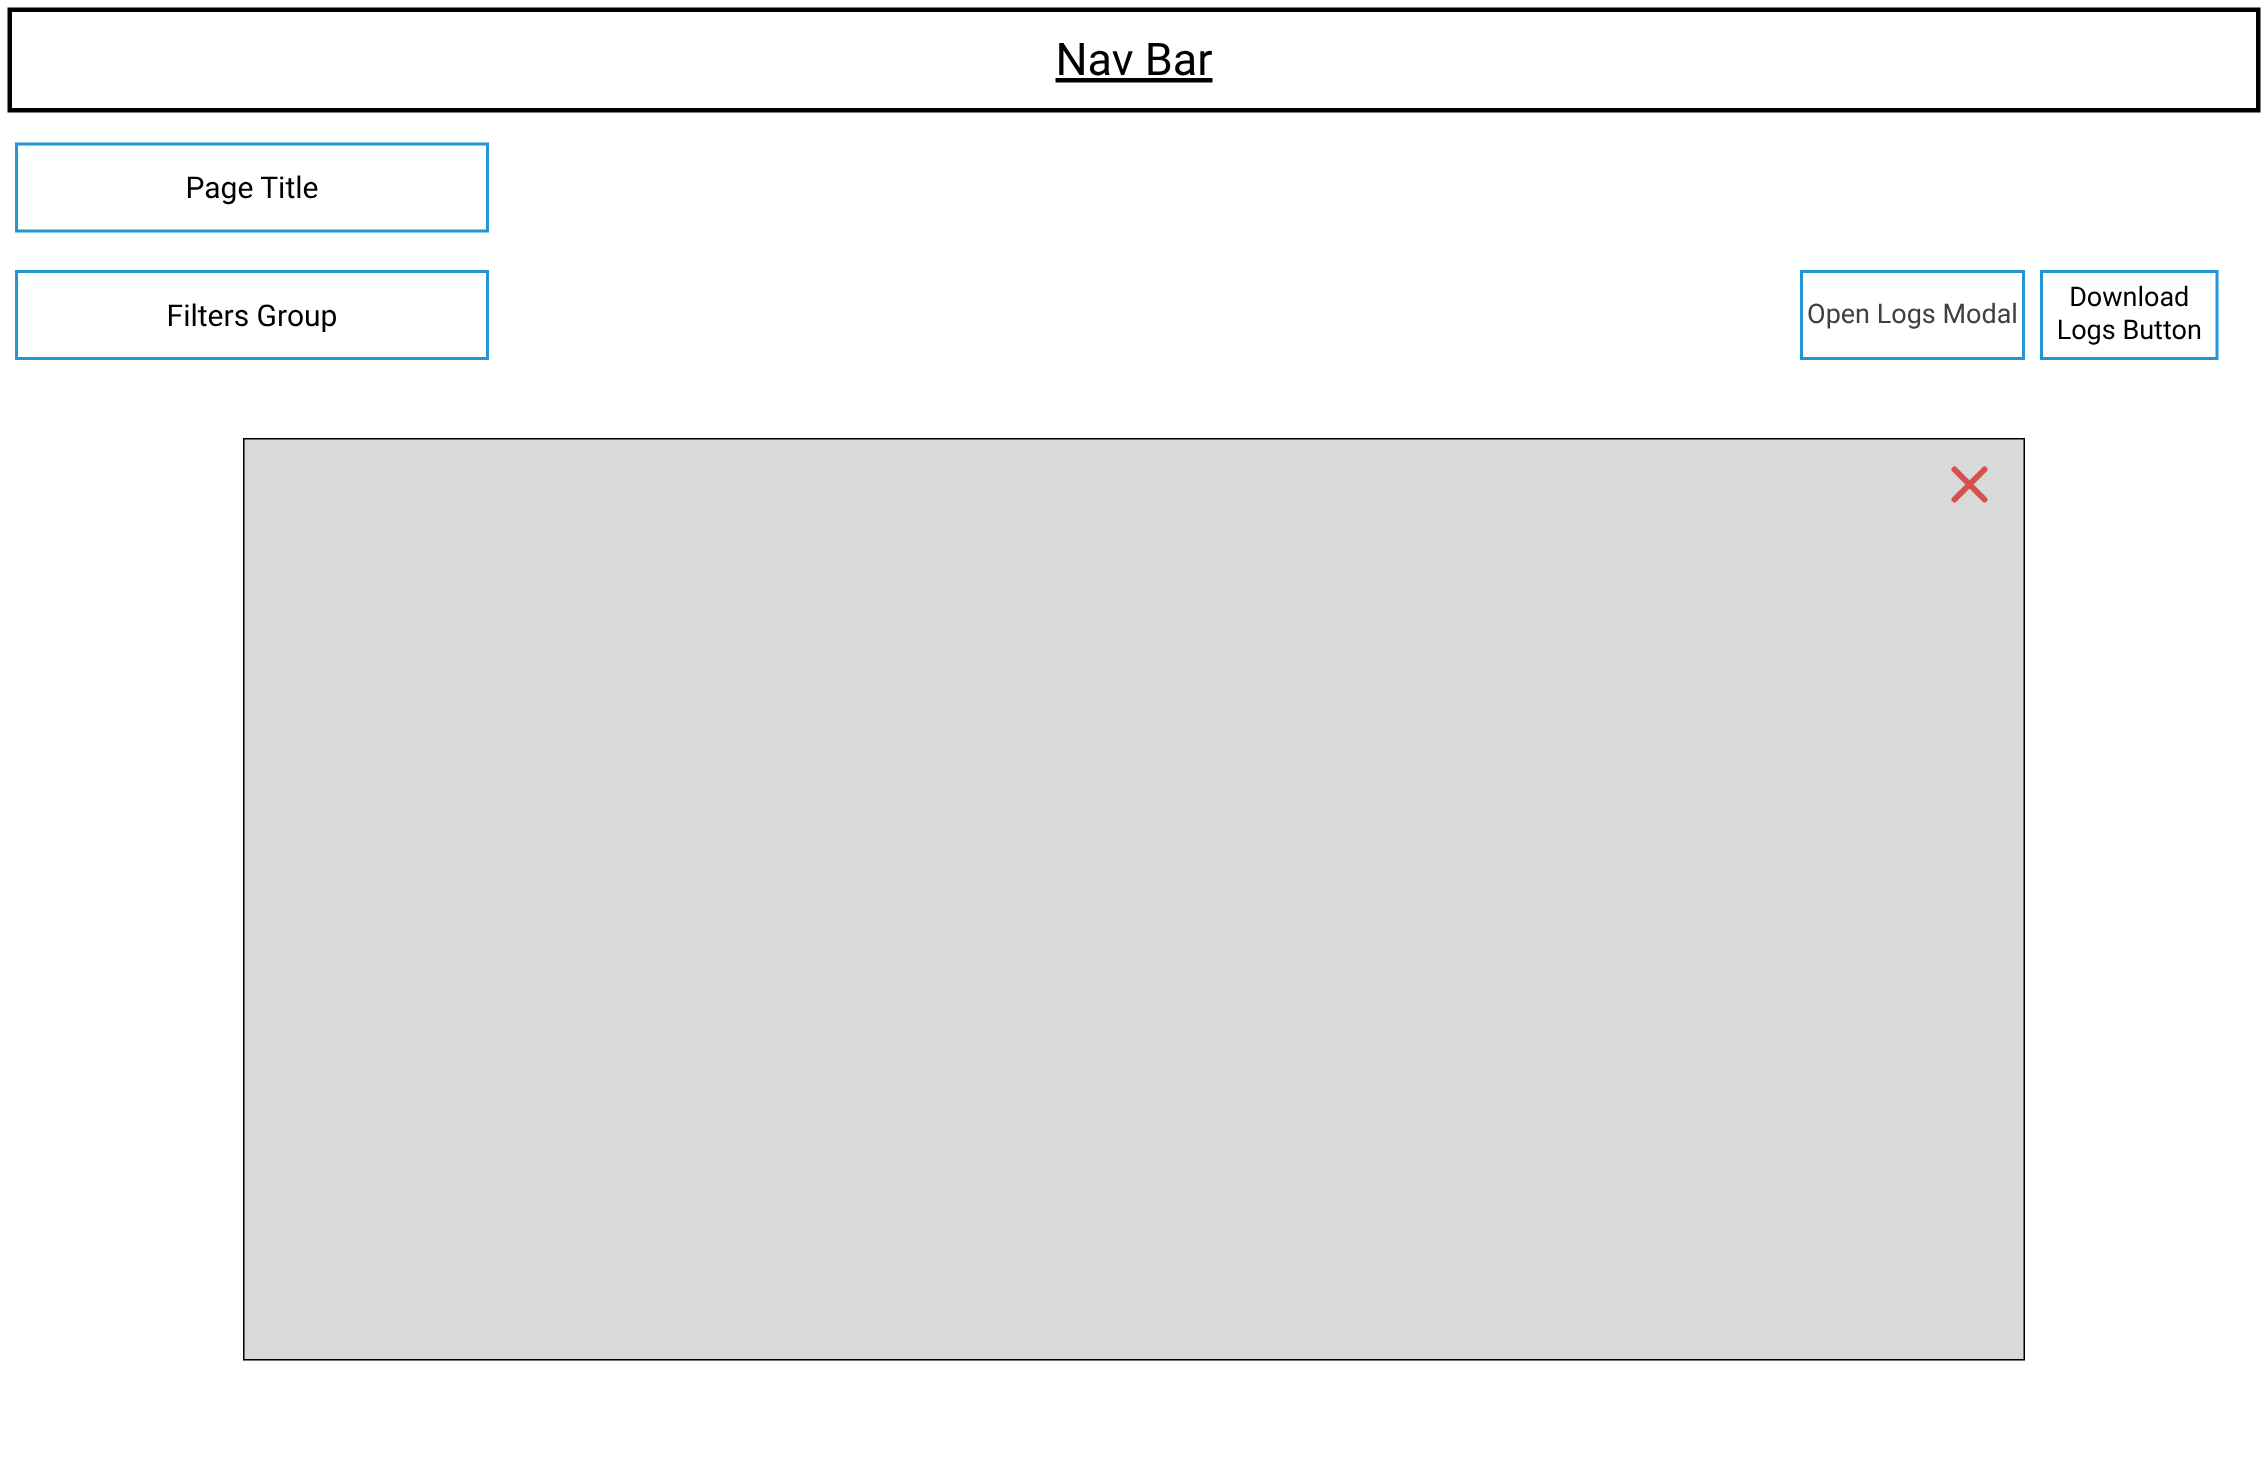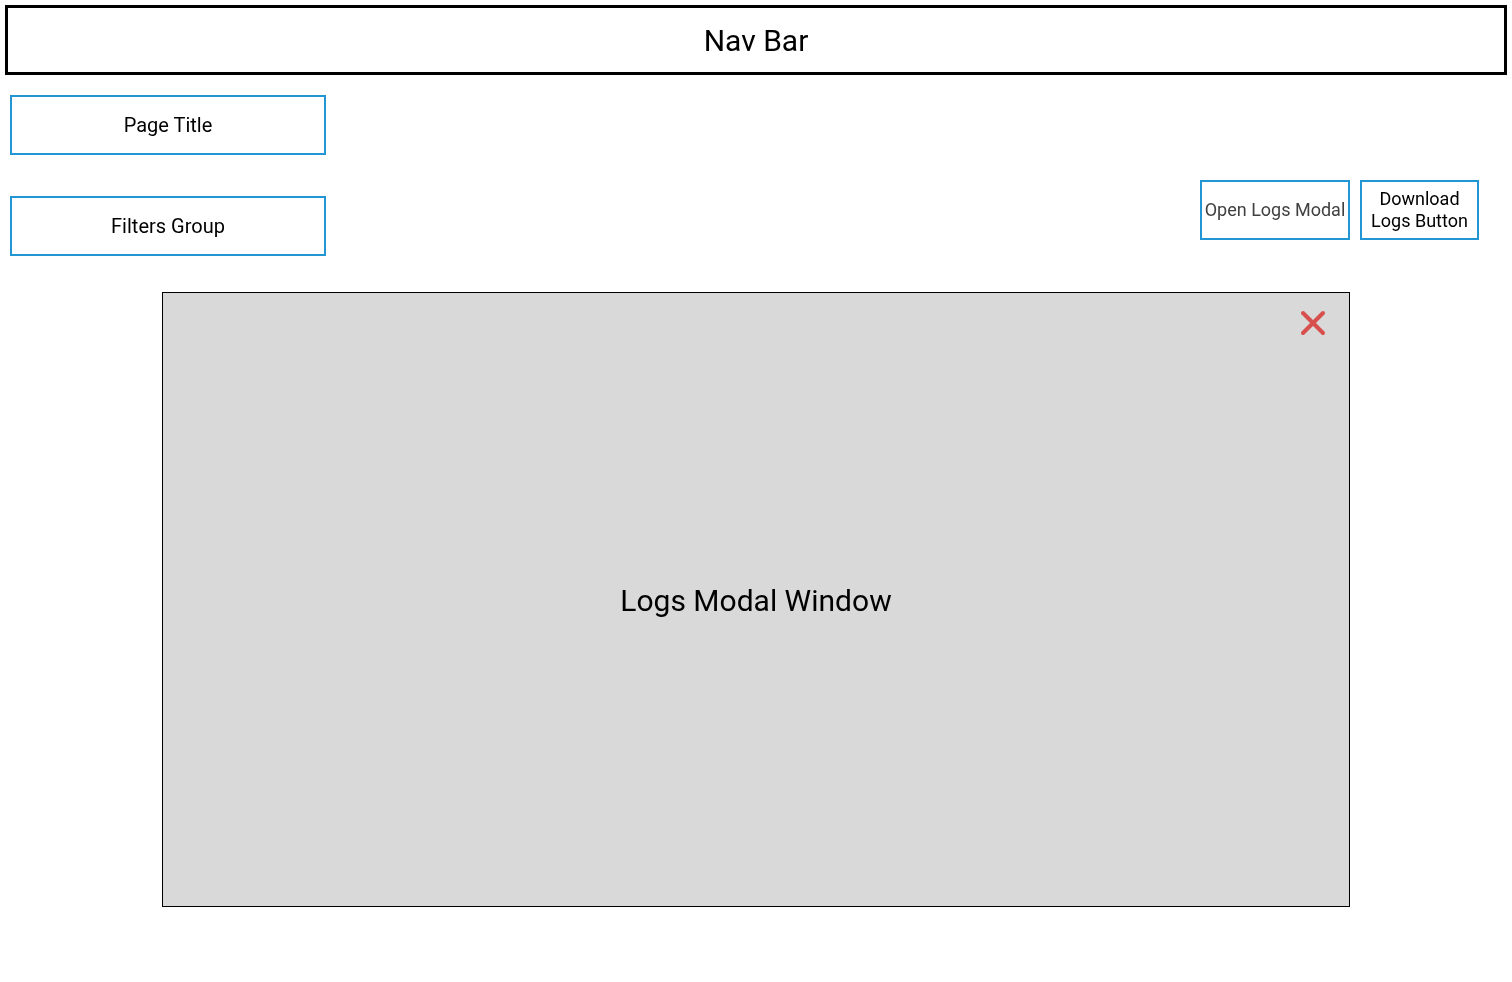--- a/index.html
+++ b/index.html
@@ -20,20 +20,21 @@
       left: 5px;
       width: 1502px;
       height: 70px;
       border: 3px solid #000000;
       display: flex;
       align-items: center;
       justify-content: center;
       font-size: 30px;
       font-weight: 400;
       color: #000000;
+      text-decoration: underline;
     }
     .page-title-box {
       position: absolute;
       top: 95px;
       left: 10px;
       width: 316px;
       height: 60px;
       border: 2px solid #2196d3;
       display: flex;
       align-items: center;
@@ -49,21 +50,20 @@
       left: 10px;
       width: 316px;
       height: 60px;
       border: 2px solid #2196d3;
       display: flex;
       align-items: center;
       justify-content: center;
       font-size: 20px;
       color: #000000;
       background: #ffffff;
-      margin-top: 16px;
     }
     .open-logs-button {
       position: absolute;
       top: 180px;
       left: 1200px;
       width: 150px;
       height: 60px;
       border: 2px solid #2196d3;
       display: flex;
       align-items: center;
@@ -150,14 +150,13 @@
 
 <div class="modal-window">
   <div class="modal-close">
     <span>
       <svg viewBox="0 0 24 24" fill="none" stroke="#d8504d" stroke-width="3.2" stroke-linecap="round">
         <line x1="4" y1="4" x2="20" y2="20"></line>
         <line x1="20" y1="4" x2="4" y2="20"></line>
       </svg>
     </span>
   </div>
-  <div class="modal-content-label">Logs Modal Window</div>
 </div>
 
 </body></html>

